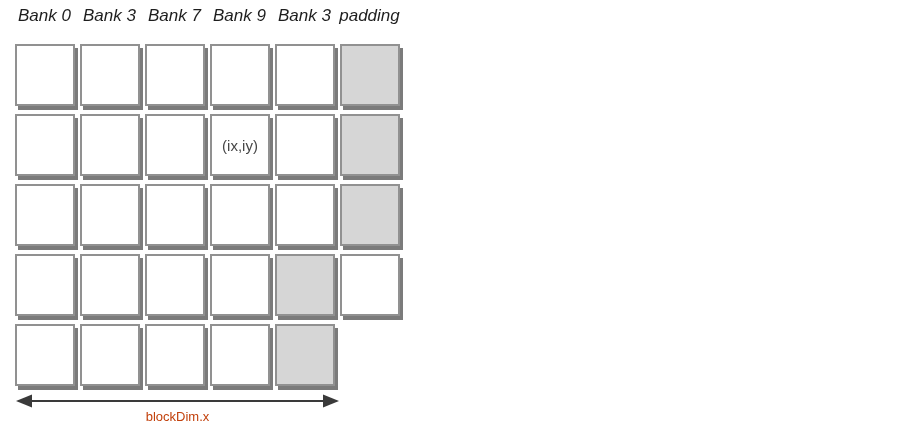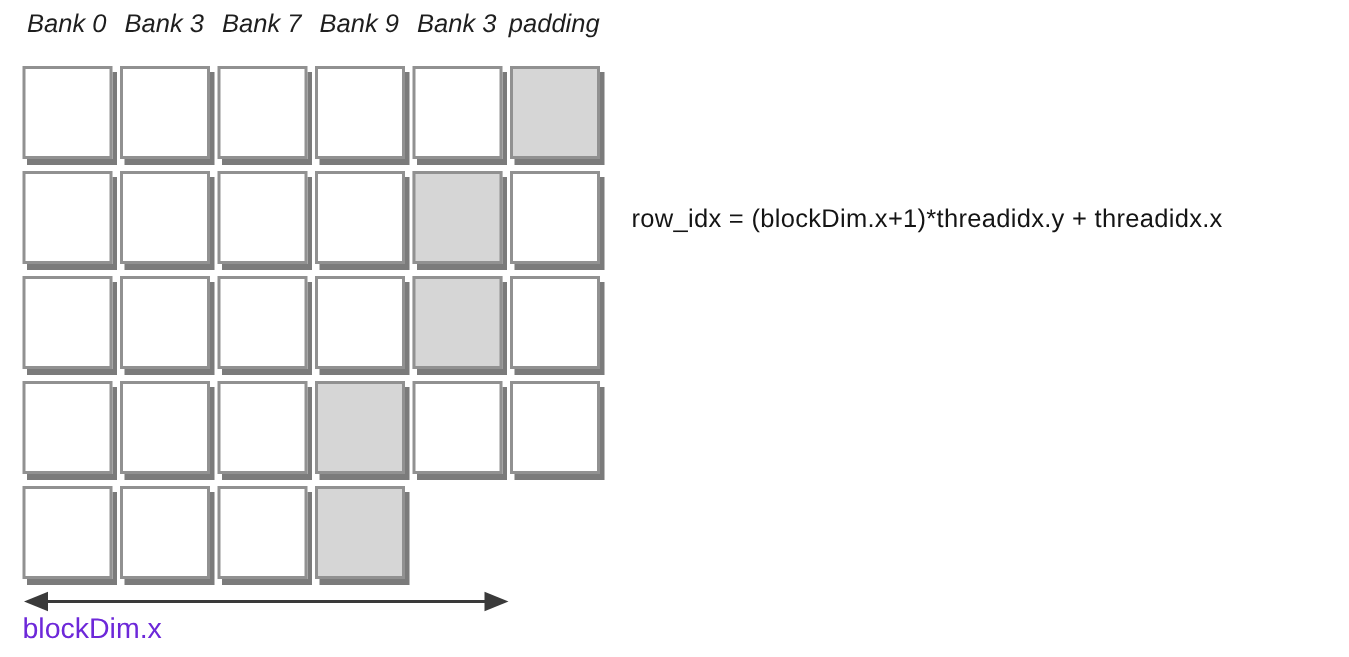--- a/index.html
+++ b/index.html
@@ -76,23 +76,23 @@
     left: 15px;
     top: 392px;
     width: 325px;
     height: 18px;
   }
   .arrow-label {
     position: absolute;
     left: 15px;
     top: 409px;
     width: 325px;
-    text-align: left;
-    font-size: 19px;
-    color: #6d28d9;
+    text-align: center;
+    font-size: 13px;
+    color: #c2410c;
   }
 </style>
 </head>
 <body>
 
 <div class="canvas" style="--pad-fill: #d6d6d6; --cell-border: #919191; --cell-shadow: #7b7b7b; --label-text: #1e1e1e; --cell-text: #474747;">
 
   <div class="bank-header" id="bank-header">
       <div class="bank-label">Bank 0</div>
       <div class="bank-label">Bank 3</div>
@@ -105,20 +105,23 @@
   <div class="grid" id="grid">
       <div class="cell"></div>
       <div class="cell"></div>
       <div class="cell"></div>
       <div class="cell"></div>
       <div class="cell"></div>
       <div class="cell pad"></div>
       <div class="cell"></div>
       <div class="cell"></div>
       <div class="cell"></div>
+      <div class="cell">
+        <span class="cell-label">(ix,iy)</span>
+      </div>
       <div class="cell"></div>
       <div class="cell pad"></div>
       <div class="cell"></div>
       <div class="cell"></div>
       <div class="cell"></div>
       <div class="cell"></div>
       <div class="cell"></div>
       <div class="cell pad"></div>
       <div class="cell"></div>
       <div class="cell"></div>
@@ -126,21 +129,20 @@
       <div class="cell"></div>
       <div class="cell pad"></div>
       <div class="cell"></div>
       <div class="cell"></div>
       <div class="cell"></div>
       <div class="cell"></div>
       <div class="cell"></div>
       <div class="cell pad"></div>
     </div>
 
-  <div class="formula" id="formula-row">row_idx = (blockDim.x+1)*threadidx.y + threadidx.x</div>
 
 
   <svg class="arrow-wrap" viewBox="0 0 325 18">
     <line x1="14" y1="9" x2="311" y2="9" stroke="#3a3a3a" stroke-width="2"></line>
     <polygon points="1,9 17,2.5 17,15.5" fill="#3a3a3a"></polygon>
     <polygon points="324,9 308,2.5 308,15.5" fill="#3a3a3a"></polygon>
   </svg>
 
   <div class="arrow-label">blockDim.x</div>
 

